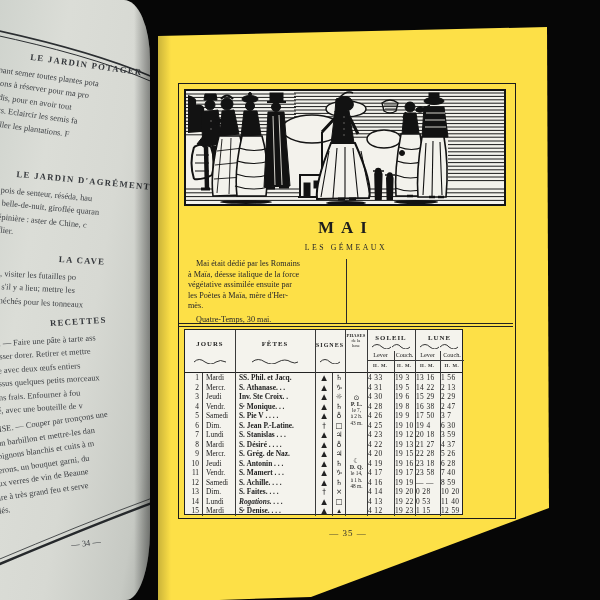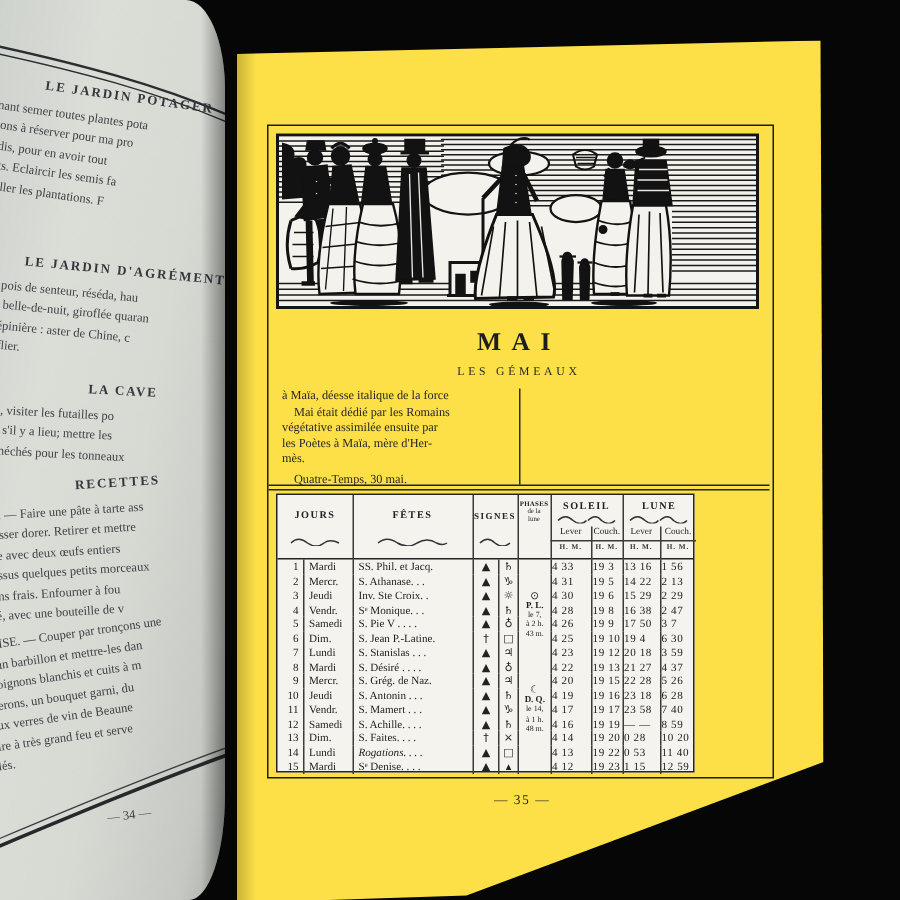--- a/index.html
+++ b/index.html
@@ -65,21 +65,21 @@
   .phases-head .l2{font-size:4.6px;}
 
   .cal-body{position:absolute;left:0;top:43px;width:100%;display:grid;
     grid-template-columns:17px 33px 80px 17px 13px 22px 27px 21px 25px 24px;
     grid-auto-rows:9.5px;}
   .cal-body>div{font-size:7.4px;line-height:9.5px;color:#222;overflow:hidden;white-space:nowrap;
     border-left:0.8px solid #3a3a3a;box-sizing:border-box;}
   .cal-body>div.c0{border-left:none;}
   .c-num{text-align:right;padding-right:3px;}
   .c-day{padding-left:3px;}
-  .c-fete{padding-left:3px;font-size:7.6px;}
+  .c-fete{padding-left:3px;font-size:7.6px;font-weight:bold;}
   .c-sign{text-align:center;font-family:"DejaVu Sans",sans-serif;font-size:6.4px;}
   .c-time{text-align:left;padding-right:3px;letter-spacing:0.4px;}
   .bold{font-weight:normal;}
   .ital{font-style:italic;}
   .ph-item{position:absolute;left:161px;width:21px;text-align:center;color:#1f1f1f;}
   .ph-sym{font-family:"DejaVu Sans",sans-serif;font-size:7px;}
   .ph-l1{font-size:6px;font-weight:bold;}
   .ph-l2{font-size:5.3px;line-height:6.6px;}
 </style>
 </head>
@@ -295,22 +295,22 @@
           </g>
         </svg>
       </div>
 
       <div class="rp-title">MAI</div>
       <div class="rp-sub">LES GÉMEAUX</div>
 
       <div class="intro">
         <div class="intro-col-l" id="intro-left">
             <div>
+              <div class="intro-line indent">Mai était dédié par les Romains</div>
               <div class="intro-line">à Maïa, déesse italique de la force</div>
-              <div class="intro-line indent">Mai était dédié par les Romains</div>
               <div class="intro-line">végétative assimilée ensuite par</div>
               <div class="intro-line">les Poètes à Maïa, mère d'Her-</div>
               <div class="intro-line">mès.</div>
             </div>
             <div class="intro-para2">
               <div class="intro-line indent">Quatre-Temps, 30 mai.</div>
             </div>
           </div>
       </div>
 

